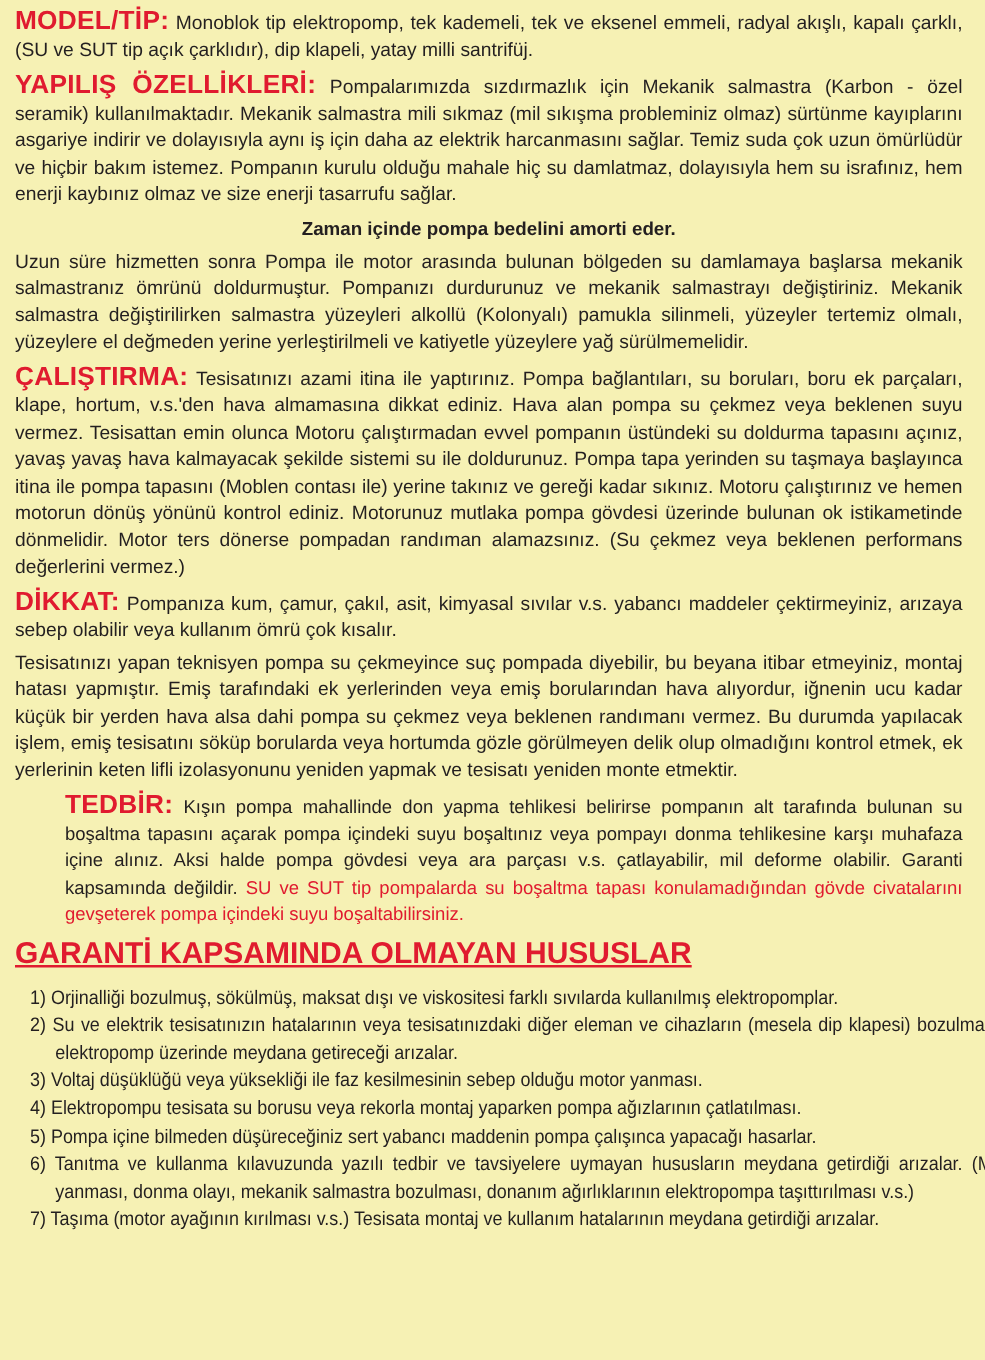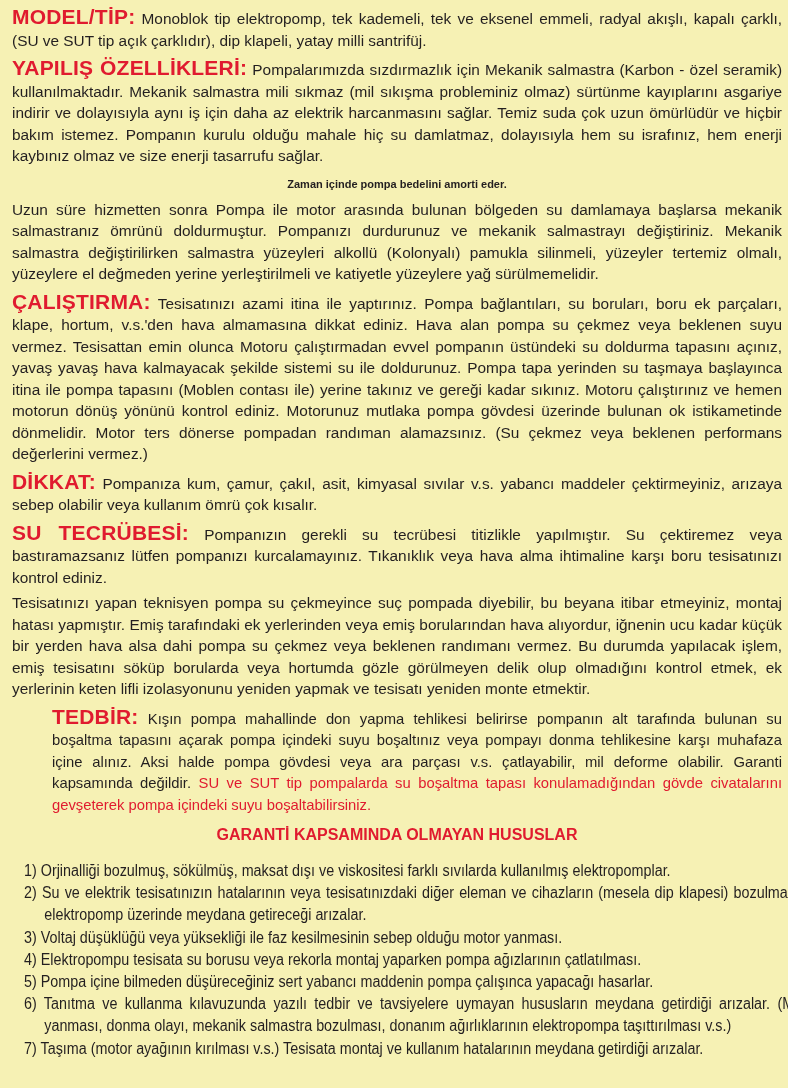--- a/index.html
+++ b/index.html
@@ -2,35 +2,35 @@
 <html><head>
 <meta charset="utf-8">
 <style>
   html, body { margin: 0; padding: 0; }
   body {
     width: 788px; height: 1088px; overflow: hidden;
     background: #f6f1b4;
     font-family: "Liberation Sans", sans-serif;
     color: #231f20;
   }
-  .page { padding: 6px 6px 0 12px; box-sizing: border-box; width: 788px; }
+  .page { padding: 6px 18px 0 12px; box-sizing: border-box; width: 788px; }
   .para {
     font-size: 15.4px; line-height: 21.5px; text-align: justify;
     margin: 0 0 6px 0;
   }
   .para.cont { margin-top: -2px; }
   .head { color: #e01b2f; font-weight: bold; font-size: 21px; letter-spacing: 0.2px; }
   .center-bold {
-    text-align: center; font-weight: bold; font-size: 11px;
+    text-align: center; font-weight: bold; font-size: 15px;
     line-height: 22px; margin: 0 0 4px 0;
   }
   .red { color: #e01b2f; }
   .section-title {
-    text-align: center; color: #e01b2f; font-weight: bold;
-    font-size: 16px; line-height: 26px; margin: 4px 0 2px 0;
+    color: #e01b2f; font-weight: bold;
+    font-size: 24px; line-height: 26px; margin: 4px 0 2px 0; text-decoration: underline;
   }
   ol.list {
     list-style: none; padding: 0; margin: 12px;
   }
   ol.list li {
     font-family: "Liberation Sans", sans-serif;
     font-size: 15.6px; line-height: 22.2px; text-align: justify;
     padding-left: 22px; text-indent: -22px;
     transform: scaleX(0.92); transform-origin: left;
     width: 842px;
@@ -52,23 +52,20 @@
   <p class="para">Uzun süre hizmetten sonra Pompa ile motor arasında bulunan bölgeden su damlamaya başlarsa mekanik salmastranız ömrünü doldurmuştur. Pompanızı durdurunuz ve mekanik salmastrayı değiştiriniz. Mekanik salmastra değiştirilirken salmastra yüzeyleri alkollü (Kolonyalı) pamukla silinmeli, yüzeyler tertemiz olmalı, yüzeylere el değmeden yerine yerleştirilmeli ve katiyetle yüzeylere yağ sürülmemelidir.</p>
 
   <p class="para">
     <span class="head">ÇALIŞTIRMA:</span><span> Tesisatınızı azami itina ile yaptırınız. Pompa bağlantıları, su boruları, boru ek parçaları, klape, hortum, v.s.'den hava almamasına dikkat ediniz. Hava alan pompa su çekmez veya beklenen suyu vermez. Tesisattan emin olunca Motoru çalıştırmadan evvel pompanın üstündeki su doldurma tapasını açınız, yavaş yavaş hava kalmayacak şekilde sistemi su ile doldurunuz. Pompa tapa yerinden su taşmaya başlayınca itina ile pompa tapasını (Moblen contası ile) yerine takınız ve gereği kadar sıkınız. Motoru çalıştırınız ve hemen motorun dönüş yönünü kontrol ediniz. Motorunuz mutlaka pompa gövdesi üzerinde bulunan ok istikametinde dönmelidir. Motor ters dönerse pompadan randıman alamazsınız. (Su çekmez veya beklenen performans değerlerini vermez.)</span>
   </p>
 
   <p class="para">
     <span class="head">DİKKAT:</span><span> Pompanıza kum, çamur, çakıl, asit, kimyasal sıvılar v.s. yabancı maddeler çektirmeyiniz, arızaya sebep olabilir veya kullanım ömrü çok kısalır.</span>
   </p>
 
-  <p class="para">
-    <span class="head">SU TECRÜBESİ:</span><span> Pompanızın gerekli su tecrübesi titizlikle yapılmıştır. Su çektiremez veya bastıramazsanız lütfen pompanızı kurcalamayınız. Tıkanıklık veya hava alma ihtimaline karşı boru tesisatınızı kontrol ediniz.</span>
-  </p>
   <p class="para cont">Tesisatınızı yapan teknisyen pompa su çekmeyince suç pompada diyebilir, bu beyana itibar etmeyiniz, montaj hatası yapmıştır. Emiş tarafındaki ek yerlerinden veya emiş borularından hava alıyordur, iğnenin ucu kadar küçük bir yerden hava alsa dahi pompa su çekmez veya beklenen randımanı vermez. Bu durumda yapılacak işlem, emiş tesisatını söküp borularda veya hortumda gözle görülmeyen delik olup olmadığını kontrol etmek, ek yerlerinin keten lifli izolasyonunu yeniden yapmak ve tesisatı yeniden monte etmektir.</p>
 
   <p class="para" style="font-size:14.8px;margin-left:40px;">
     <span class="head">TEDBİR:</span><span> Kışın pompa mahallinde don yapma tehlikesi belirirse pompanın alt tarafında bulunan su boşaltma tapasını açarak pompa içindeki suyu boşaltınız veya pompayı donma tehlikesine karşı muhafaza içine alınız. Aksi halde pompa gövdesi veya ara parçası v.s. çatlayabilir, mil deforme olabilir. Garanti kapsamında değildir. </span><span class="red">SU ve SUT tip pompalarda su boşaltma tapası konulamadığından gövde civatalarını gevşeterek pompa içindeki suyu boşaltabilirsiniz.</span>
   </p>
 
   <div class="section-title">GARANTİ KAPSAMINDA OLMAYAN HUSUSLAR</div>
 
   <ol class="list">
     <li>1) Orjinalliği bozulmuş, sökülmüş, maksat dışı ve viskositesi farklı sıvılarda kullanılmış elektropomplar.</li>

